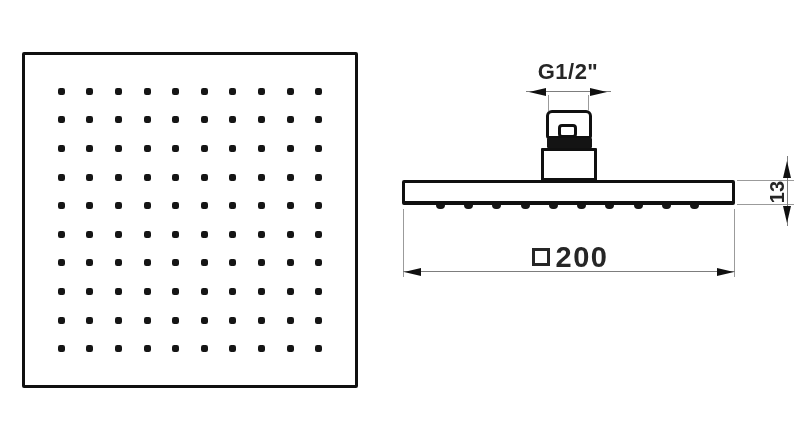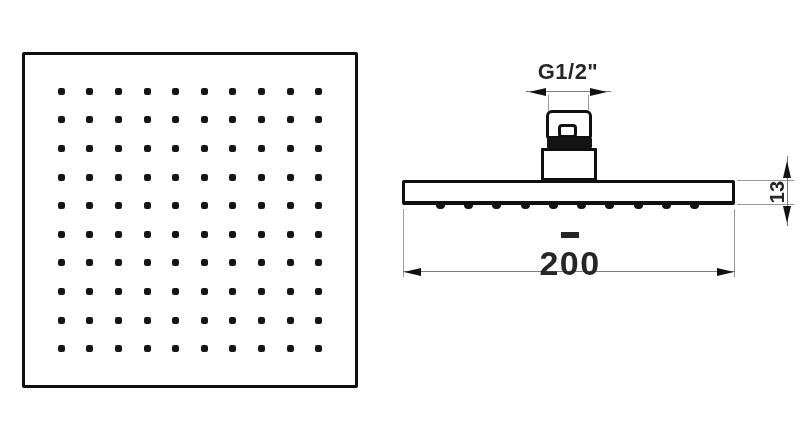--- a/index.html
+++ b/index.html
@@ -71,21 +71,21 @@
 
   .dim-text{font-weight:bold;color:var(--txt);z-index:7;}
   .thread-label{left:518px;top:59px;width:100px;text-align:center;font-size:22px;letter-spacing:0.5px;}
   .thickness-label{
     left:757px;top:181px;width:40px;height:22px;line-height:22px;text-align:center;
     font-size:20px;transform:rotate(-90deg);
   }
   .width-label{
     left:495px;top:243px;width:150px;height:28px;
     display:flex;align-items:center;justify-content:center;gap:6px;
-    font-size:34px;letter-spacing:1.5px;flex-direction:column;
+    font-size:29px;letter-spacing:1.5px;
   }
   .square-symbol{
     width:12px;height:12px;border:3px solid var(--txt);display:inline-block;
     background:var(--bg);
   }
 </style>
 </head>
 <body>
 
 <div class="canvas">

